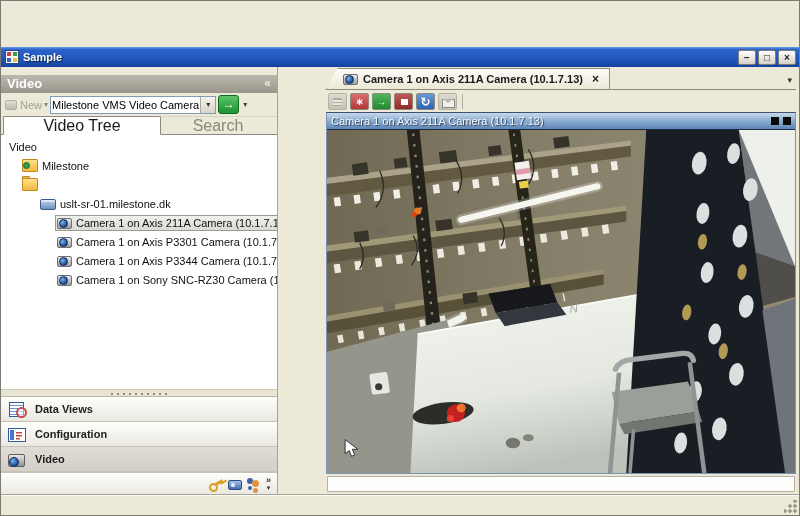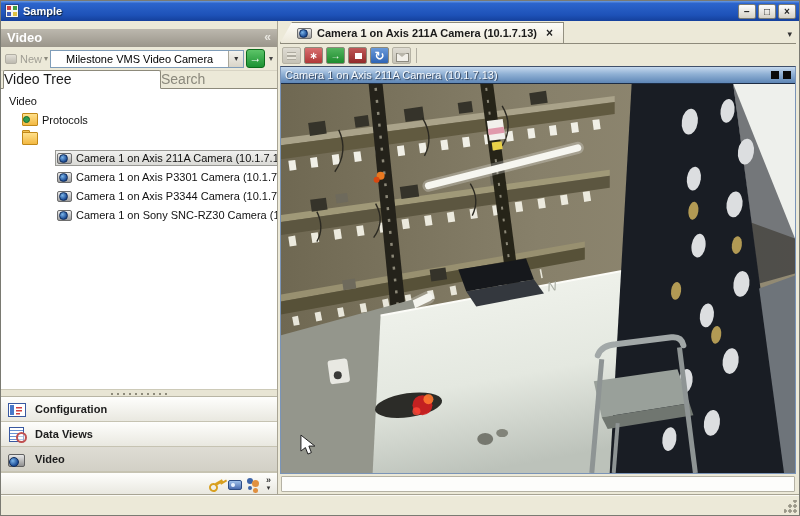--- a/index.html
+++ b/index.html
@@ -1,51 +1,51 @@
 <!DOCTYPE html>
 <html><head>
 <meta charset="utf-8">
 <style>
   * { margin:0; padding:0; box-sizing:border-box; }
   html,body { width:800px; height:516px; font-family:"Liberation Sans","DejaVu Sans",sans-serif; }
   body { background:#ece9d8; overflow:hidden; }
   .window { width:800px; height:516px; border:1px solid #7a7a72; display:flex; flex-direction:column; background:#ece9d8; }
 
   
-  .titlebar { height:20px; background:linear-gradient(180deg,#6a9be4 0%,#2c64cc 12%,#1e52b8 70%,#15409c 100%); display:flex; align-items:center; padding:0 3px; flex:0 0 auto; }
+  .titlebar { height:20px; background:linear-gradient(180deg,#6a9be4 0%,#2c64cc 12%,#1e52b8 70%,#15409c 100%); display:flex; align-items:center; padding:0 3px; flex:0 0 auto;margin-top:46px; }
   .app-icon { width:14px; height:14px; margin:0 4px 0 1px; border:1px solid #26488c; background:
       linear-gradient(#d04040,#d04040) 1px 1px/4px 4px no-repeat,
       linear-gradient(#3f9e3f,#3f9e3f) 7px 1px/4px 4px no-repeat,
       linear-gradient(#3f5fbe,#3f5fbe) 1px 7px/4px 4px no-repeat,
       linear-gradient(#dfc040,#dfc040) 7px 7px/4px 4px no-repeat,#f6f6f2; }
   .title-text { color:#fff; font-size:11px; font-weight:bold; text-shadow:1px 1px 1px #123; flex:1; }
   .winbtn { width:18px; height:15px; margin-left:2px; border:1px solid #7c7c74; border-radius:2px;
       background:linear-gradient(180deg,#fefefe,#d5d1c6); color:#222; font-size:10px; line-height:13px; text-align:center; font-weight:bold; }
 
   
-  .content { flex:1; display:flex; overflow:hidden; }
+  .content { flex:1; display:flex; overflow:hidden;gap:46px; }
 
   
   .left-panel { width:277px; flex:0 0 auto; display:flex; flex-direction:column; border-right:1px solid #a8a494; background:#ece9d8; }
   .panel-header { height:18px; margin-top:8px; background:linear-gradient(180deg,#bcb8ae,#9a958a); color:#fff; font-weight:bold; font-size:13px; line-height:17px; padding:0 6px; display:flex; }
   .panel-header .sp { flex:1; }
   .collapse-glyph { color:#e8e6e0; font-size:12px; font-weight:bold; }
 
   .lp-toolbar { height:24px; display:flex; align-items:center; padding:2px 4px; gap:2px; border-bottom:1px solid #d8d4c4; }
   .new-btn { display:flex; align-items:center; gap:3px; color:#a09e94; font-size:11px; }
   .new-ic { width:12px; height:10px; border-radius:2px; background:linear-gradient(#e2dfd6,#bdbab0); border:1px solid #b2afa4; }
   .caret { font-size:8px; color:#8a887c; }
   .combo { flex:0 0 152px; height:18px; border:1px solid #7f9db9; background:#fff; display:flex; align-items:center; }
-  .combo-text { flex:1; font-size:11px; padding:0 15px; white-space:nowrap; overflow:hidden; }
+  .combo-text { flex:1; font-size:11px; padding:0 1px; white-space:nowrap; overflow:hidden; }
   .combo-btn { width:15px; height:16px; background:linear-gradient(180deg,#f4f3ee,#d8d4c8); border-left:1px solid #aaa79a; font-size:8px; color:#333; text-align:center; line-height:15px; }
   .go-btn { width:21px; height:19px; border:1px solid #0c6c1c; border-radius:3px; background:linear-gradient(180deg,#5cc468,#1c9232); color:#fff; font-weight:bold; font-size:12px; line-height:17px; text-align:center; }
   .go-caret { font-size:8px; color:#444; margin-left:2px; }
 
   .lp-tabs { height:18px; display:flex; align-items:flex-end; border-bottom:1px solid #8d8a7b; padding:0 2px; }
-  .lp-tab { text-align:left; font-size:14px; line-height:17px; }
+  .lp-tab { text-align:center; font-size:16px; line-height:17px; }
   .lp-tab.active { flex:0 0 158px; background:#fff; border:1px solid #8d8a7b; border-bottom:1px solid #fff; border-radius:2px 2px 0 0; margin-bottom:-1px; color:#1a1a1a; }
   .lp-tab.inactive { flex:1; color:#8a887c; }
 
   .tree { flex:1; background:#fff; overflow:hidden; padding-top:2px; font-size:11px; color:#111; }
   .trow { height:19px; display:flex; align-items:center; white-space:nowrap; }
   .trow .inner { display:inline-flex; align-items:center; gap:4px; padding:1px 3px 1px 1px; border:1px solid transparent; }
   .trow.selected .inner { background:linear-gradient(#f0f0ee,#dadad6); border:1px solid #9a9a96; }
   .lvl0 { padding-left:6px; } .lvl1 { padding-left:19px; } .lvl2 { padding-left:37px; } .lvl3 { padding-left:54px; }
 
   .t-ic { position:relative; width:16px; height:13px; flex:0 0 16px; }
@@ -176,26 +176,32 @@
 
       <div class="tree">
         <div class="trow lvl0">
             <span class="inner">
               <span>Video</span>
             </span>
           </div>
         <div class="trow lvl1">
             <span class="inner">
               <span class="t-ic t-folder t-dot-green"></span>
-              <span>Protocols</span>
+              <span>Milestone</span>
             </span>
           </div>
         <div class="trow lvl1">
             <span class="inner">
               <span class="t-ic t-folder"></span>
+            </span>
+          </div>
+        <div class="trow lvl2">
+            <span class="inner">
+              <span class="t-ic t-server"></span>
+              <span>uslt-sr-01.milestone.dk</span>
             </span>
           </div>
         <div class="trow lvl3 selected">
             <span class="inner">
               <span class="t-ic t-camera"></span>
               <span>Camera 1 on Axis 211A Camera (10.1.7.13)</span>
             </span>
           </div>
         <div class="trow lvl3">
             <span class="inner">
@@ -213,27 +219,27 @@
             <span class="inner">
               <span class="t-ic t-camera"></span>
               <span>Camera 1 on Sony SNC-RZ30 Camera (10.1.28</span>
             </span>
           </div>
       </div>
 
       <div class="splitter"></div>
 
       <div class="accordion">
+        <div class="acc-row">
+            <span class="a-ic ic-dataviews"></span>
+            <span>Data Views</span>
+          </div>
         <div class="acc-row">
             <span class="a-ic ic-config"></span>
             <span>Configuration</span>
-          </div>
-        <div class="acc-row">
-            <span class="a-ic ic-dataviews"></span>
-            <span>Data Views</span>
           </div>
         <div class="acc-row selected">
             <span class="a-ic ic-camera"></span>
             <span>Video</span>
           </div>
       </div>
 
       <div class="lp-footer">
         <span class="f-ic f-key"></span>
         <span class="f-ic f-cam"></span>

